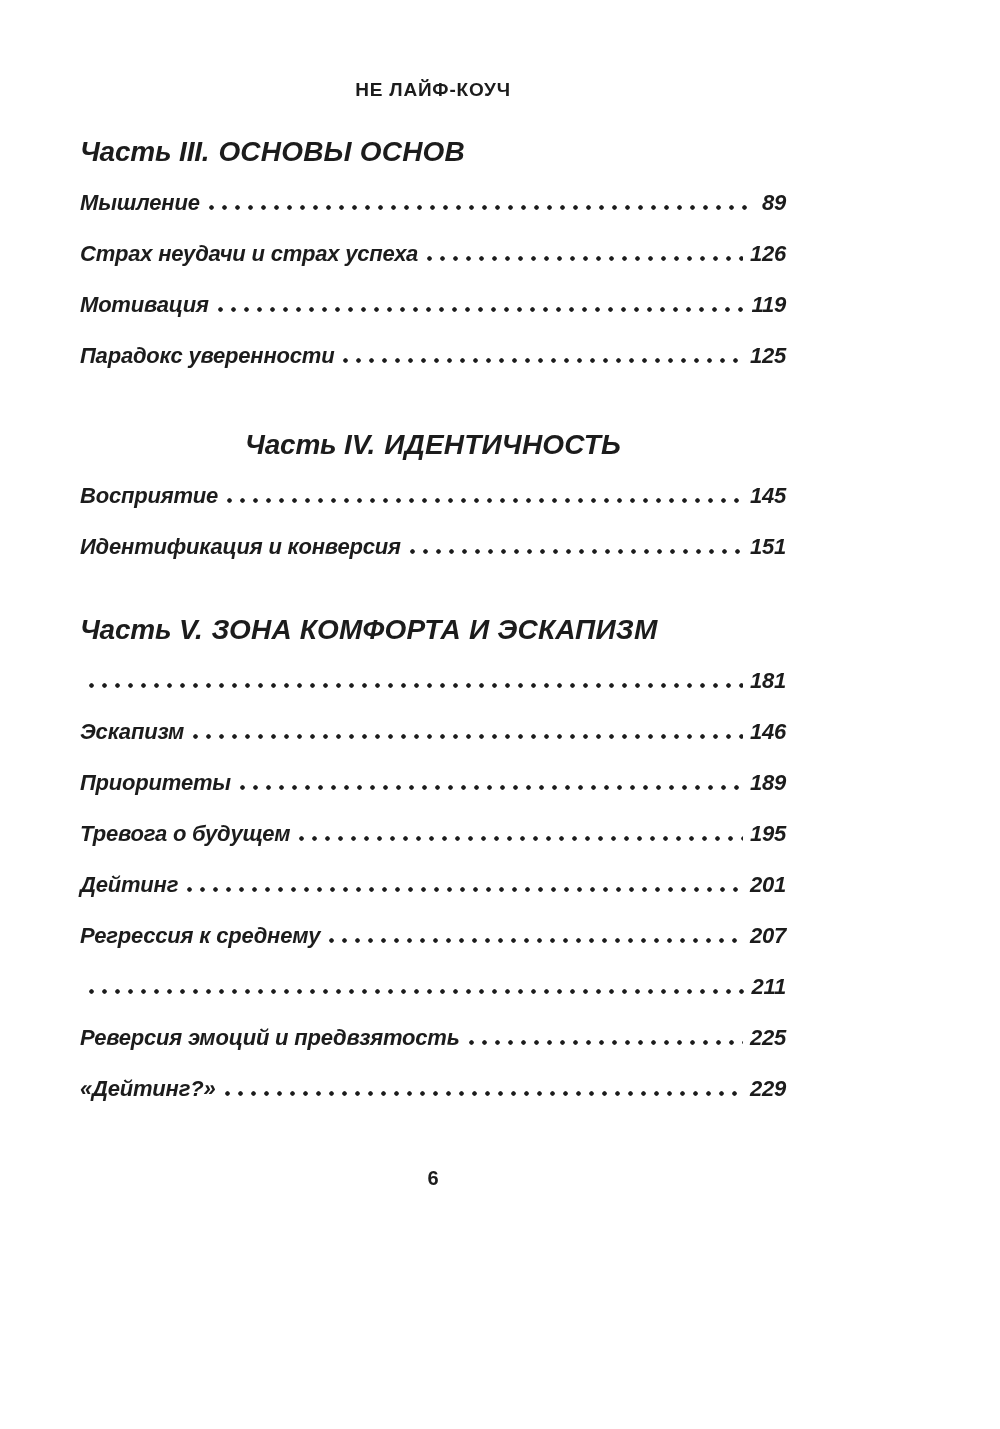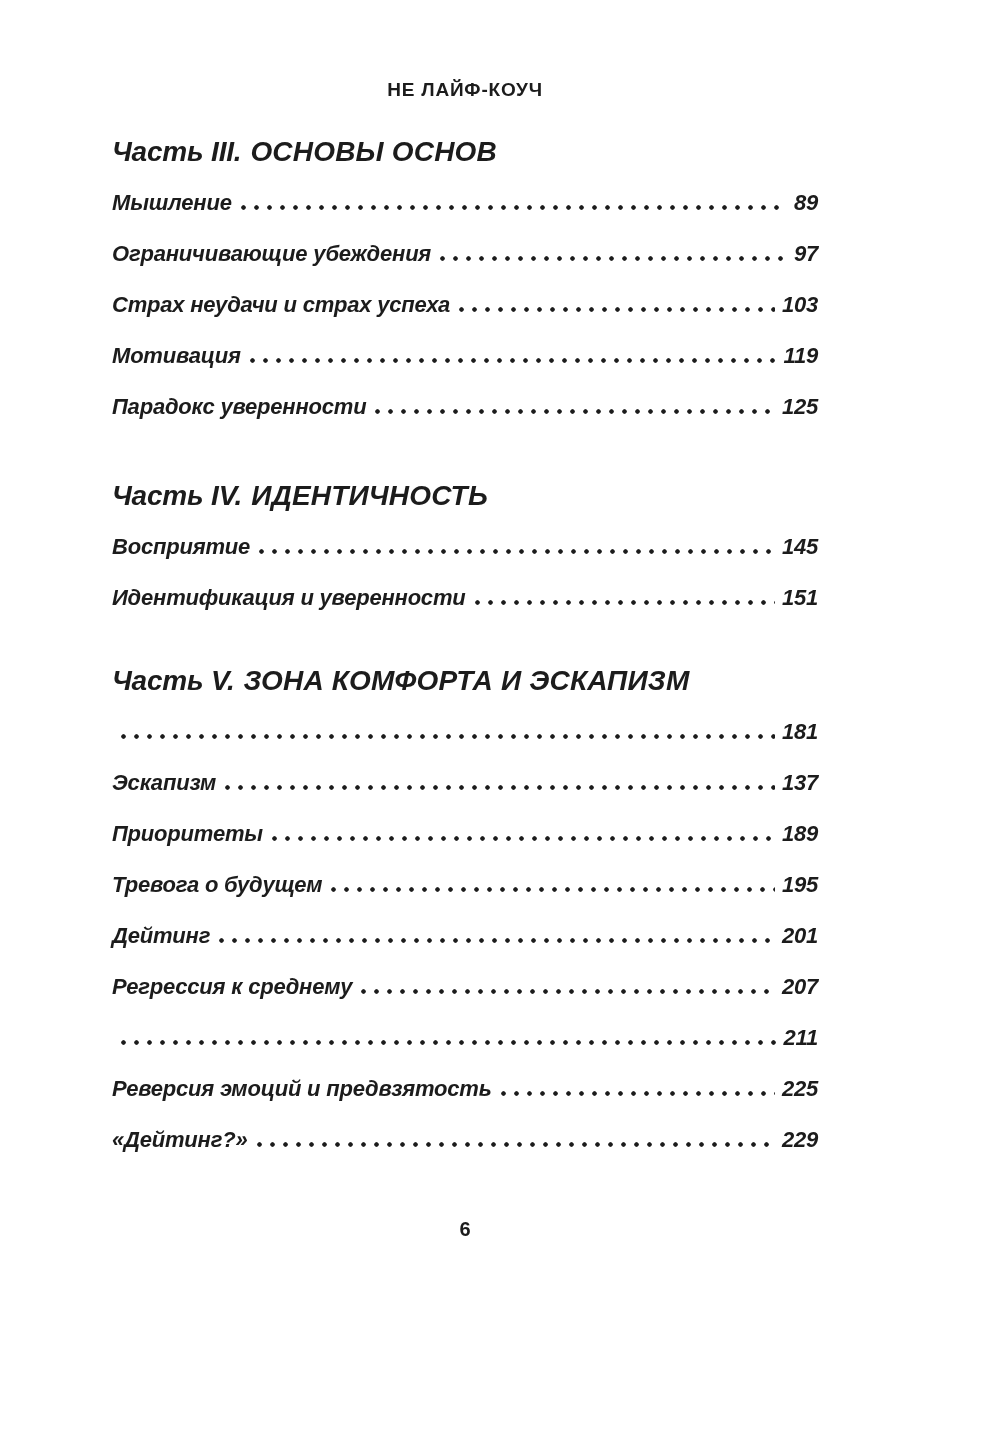--- a/index.html
+++ b/index.html
@@ -12,36 +12,36 @@
     width: 1000px;
     height: 1429px;
     background: var(--paper);
     color: var(--ink);
     font-family: "Liberation Sans", "DejaVu Sans", sans-serif;
     padding-top: 78px;
     overflow: hidden;
   }
   .content {
     width: 706px;
-    margin-left: 112px;
+    margin-left: 80px;
   }
   .running-header {
     text-align: center;
     font-size: 19px;
     line-height: 24px;
     font-weight: 700;
     letter-spacing: 0.8px;
   }
   .toc {
     display: flex;
     flex-direction: column;
     font-style: italic;
   }
   .toc-section-3 { margin-top: 32px; }
-  .toc-section-4 { margin-top: 35px; }
+  .toc-section-4 { margin-top: 35px; text-align: center; }
   .toc-section-5 { margin-top: 29px; }
   .part-heading {
     margin: 0 0 18px 0;
     font-size: 28px;
     line-height: 36px;
     font-weight: 700;
     letter-spacing: -0.2px;
   }
   .part-heading .part-title {
     font-weight: 900;
@@ -93,28 +93,23 @@
   <div class="toc">
 
     <section class="toc-section-3">
       <h2 class="part-heading"><span>Часть III.</span><span class="part-title">ОСНОВЫ ОСНОВ</span></h2>
       <div class="toc-row">
         <span class="toc-label">Мышление</span>
         <span class="dot-leader"></span>
         <span class="toc-page-num">89</span>
       </div>
       <div class="toc-row">
-        <span class="toc-label">Ограничивающие убеждения</span>
-        <span class="dot-leader"></span>
-        <span class="toc-page-num">97</span>
-      </div>
-      <div class="toc-row">
         <span class="toc-label">Страх неудачи и страх успеха</span>
         <span class="dot-leader"></span>
-        <span class="toc-page-num">103</span>
+        <span class="toc-page-num">126</span>
       </div>
       <div class="toc-row">
         <span class="toc-label">Мотивация</span>
         <span class="dot-leader"></span>
         <span class="toc-page-num">119</span>
       </div>
       <div class="toc-row">
         <span class="toc-label">Парадокс уверенности</span>
         <span class="dot-leader"></span>
         <span class="toc-page-num">125</span>
@@ -122,36 +117,36 @@
     </section>
 
     <section class="toc-section-4">
       <h2 class="part-heading"><span>Часть IV.</span><span class="part-title">ИДЕНТИЧНОСТЬ</span></h2>
       <div class="toc-row">
         <span class="toc-label">Восприятие</span>
         <span class="dot-leader"></span>
         <span class="toc-page-num">145</span>
       </div>
       <div class="toc-row">
-        <span class="toc-label">Идентификация и уверенности</span>
+        <span class="toc-label">Идентификация и конверсия</span>
         <span class="dot-leader"></span>
         <span class="toc-page-num">151</span>
       </div>
     </section>
 
     <section class="toc-section-5">
       <h2 class="part-heading"><span>Часть V.</span><span class="part-title">ЗОНА КОМФОРТА И ЭСКАПИЗМ</span></h2>
       <div class="toc-row">
         <span class="dot-leader"></span>
         <span class="toc-page-num">181</span>
       </div>
       <div class="toc-row">
         <span class="toc-label">Эскапизм</span>
         <span class="dot-leader"></span>
-        <span class="toc-page-num">137</span>
+        <span class="toc-page-num">146</span>
       </div>
       <div class="toc-row">
         <span class="toc-label">Приоритеты</span>
         <span class="dot-leader"></span>
         <span class="toc-page-num">189</span>
       </div>
       <div class="toc-row">
         <span class="toc-label">Тревога о будущем</span>
         <span class="dot-leader"></span>
         <span class="toc-page-num">195</span>

